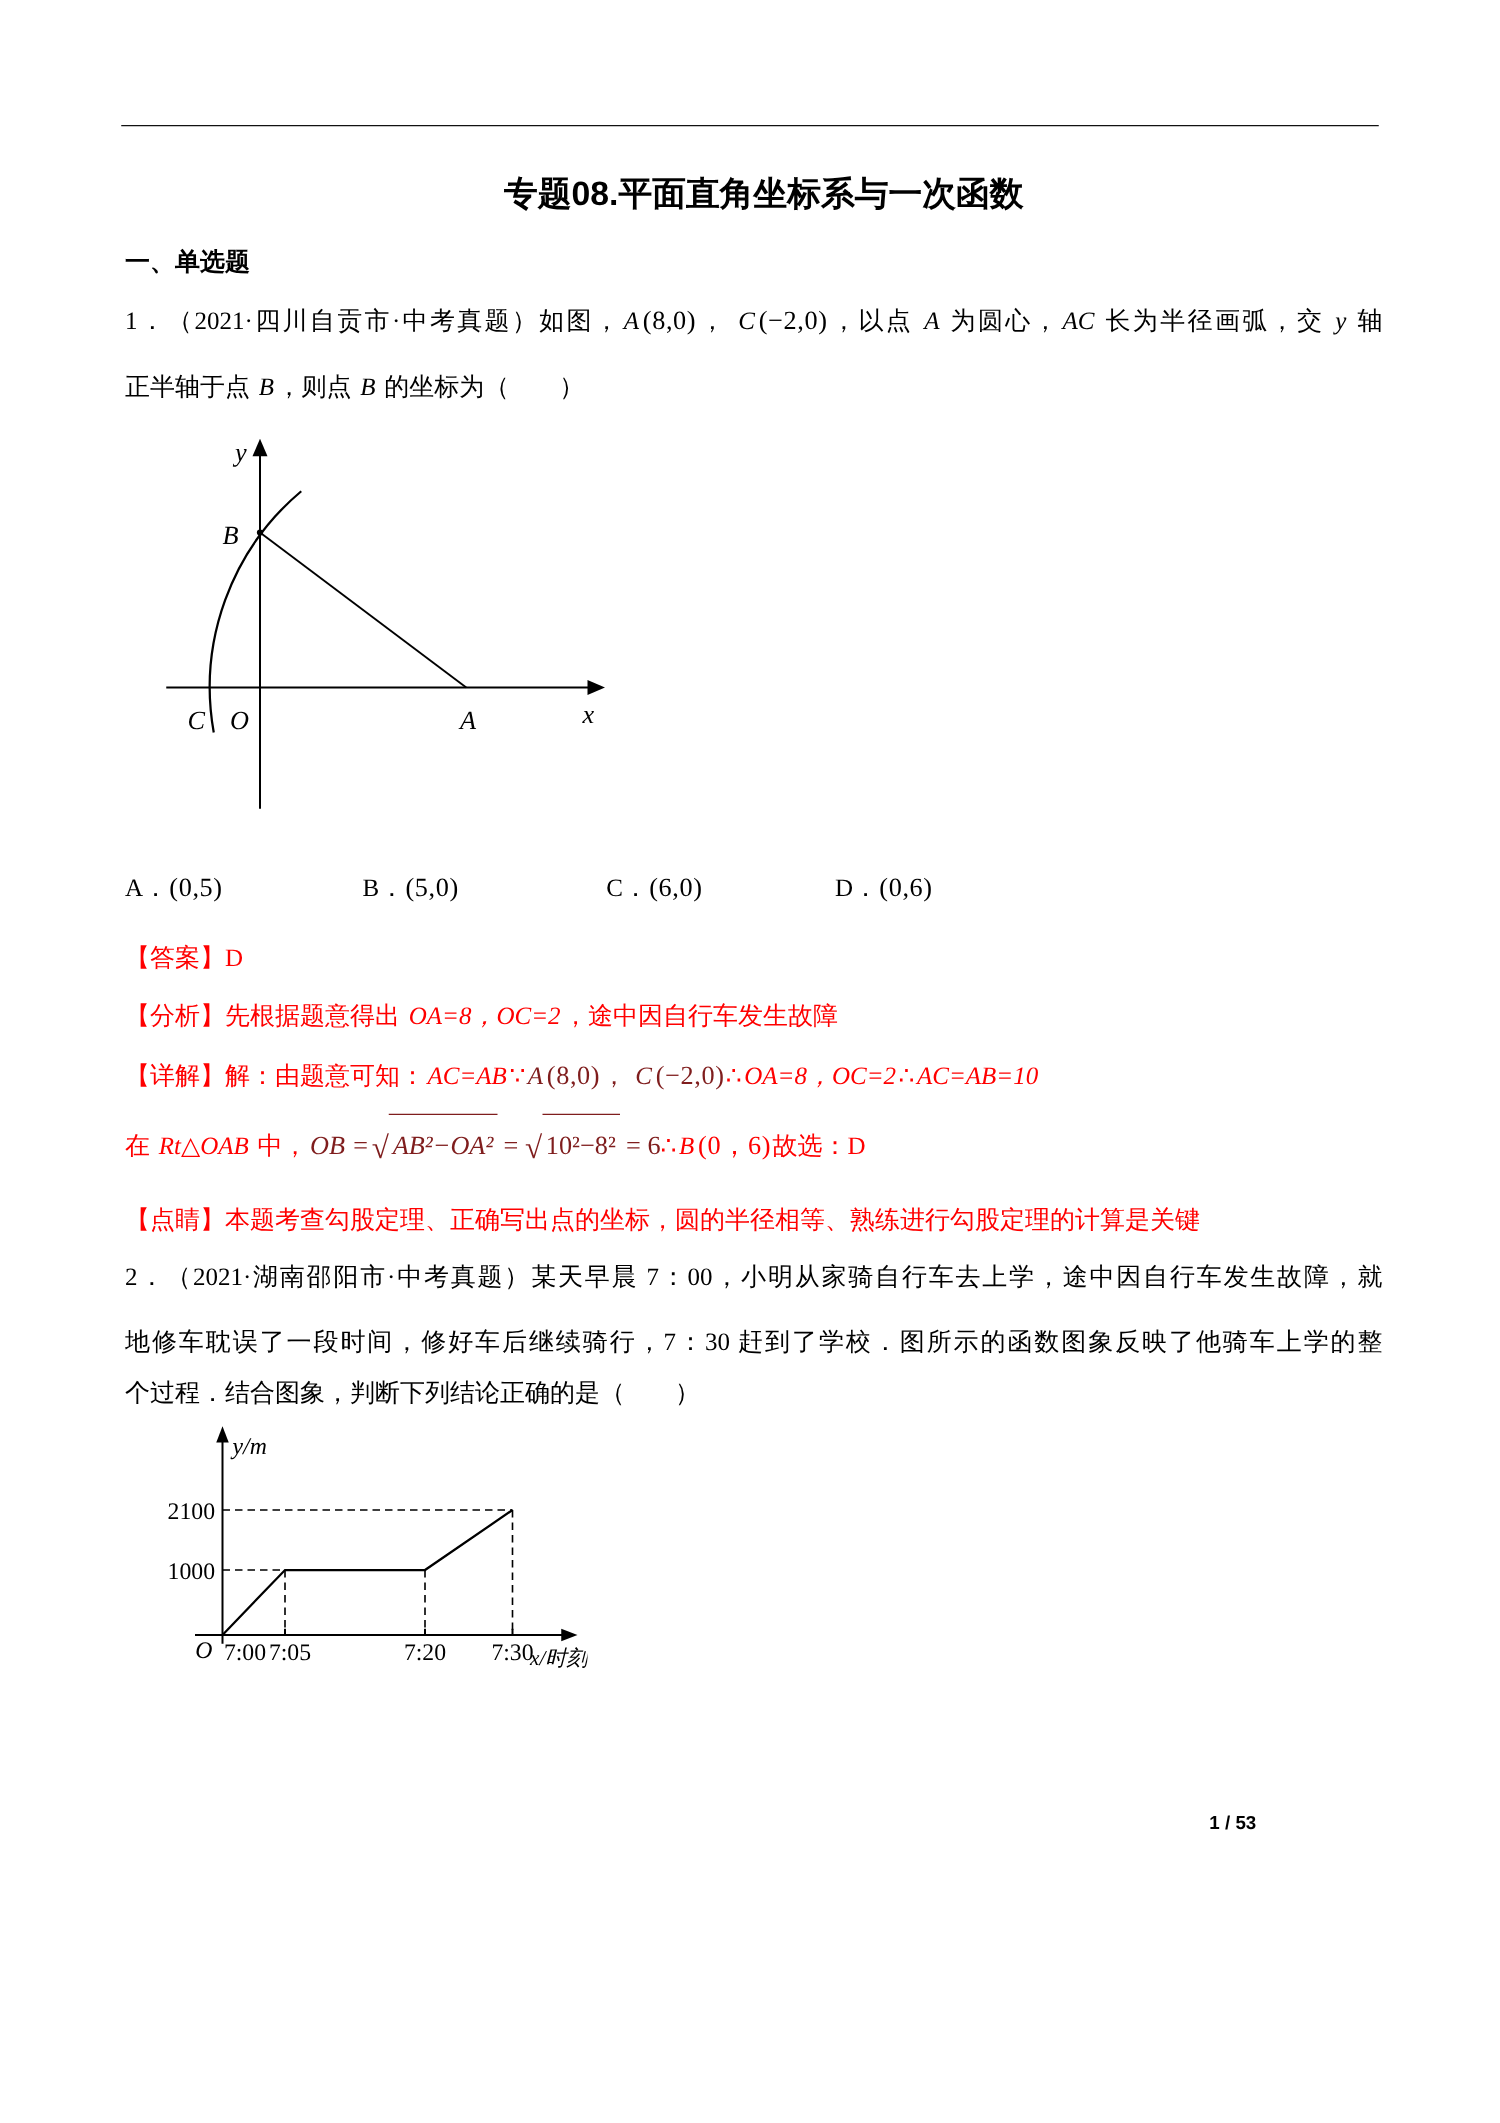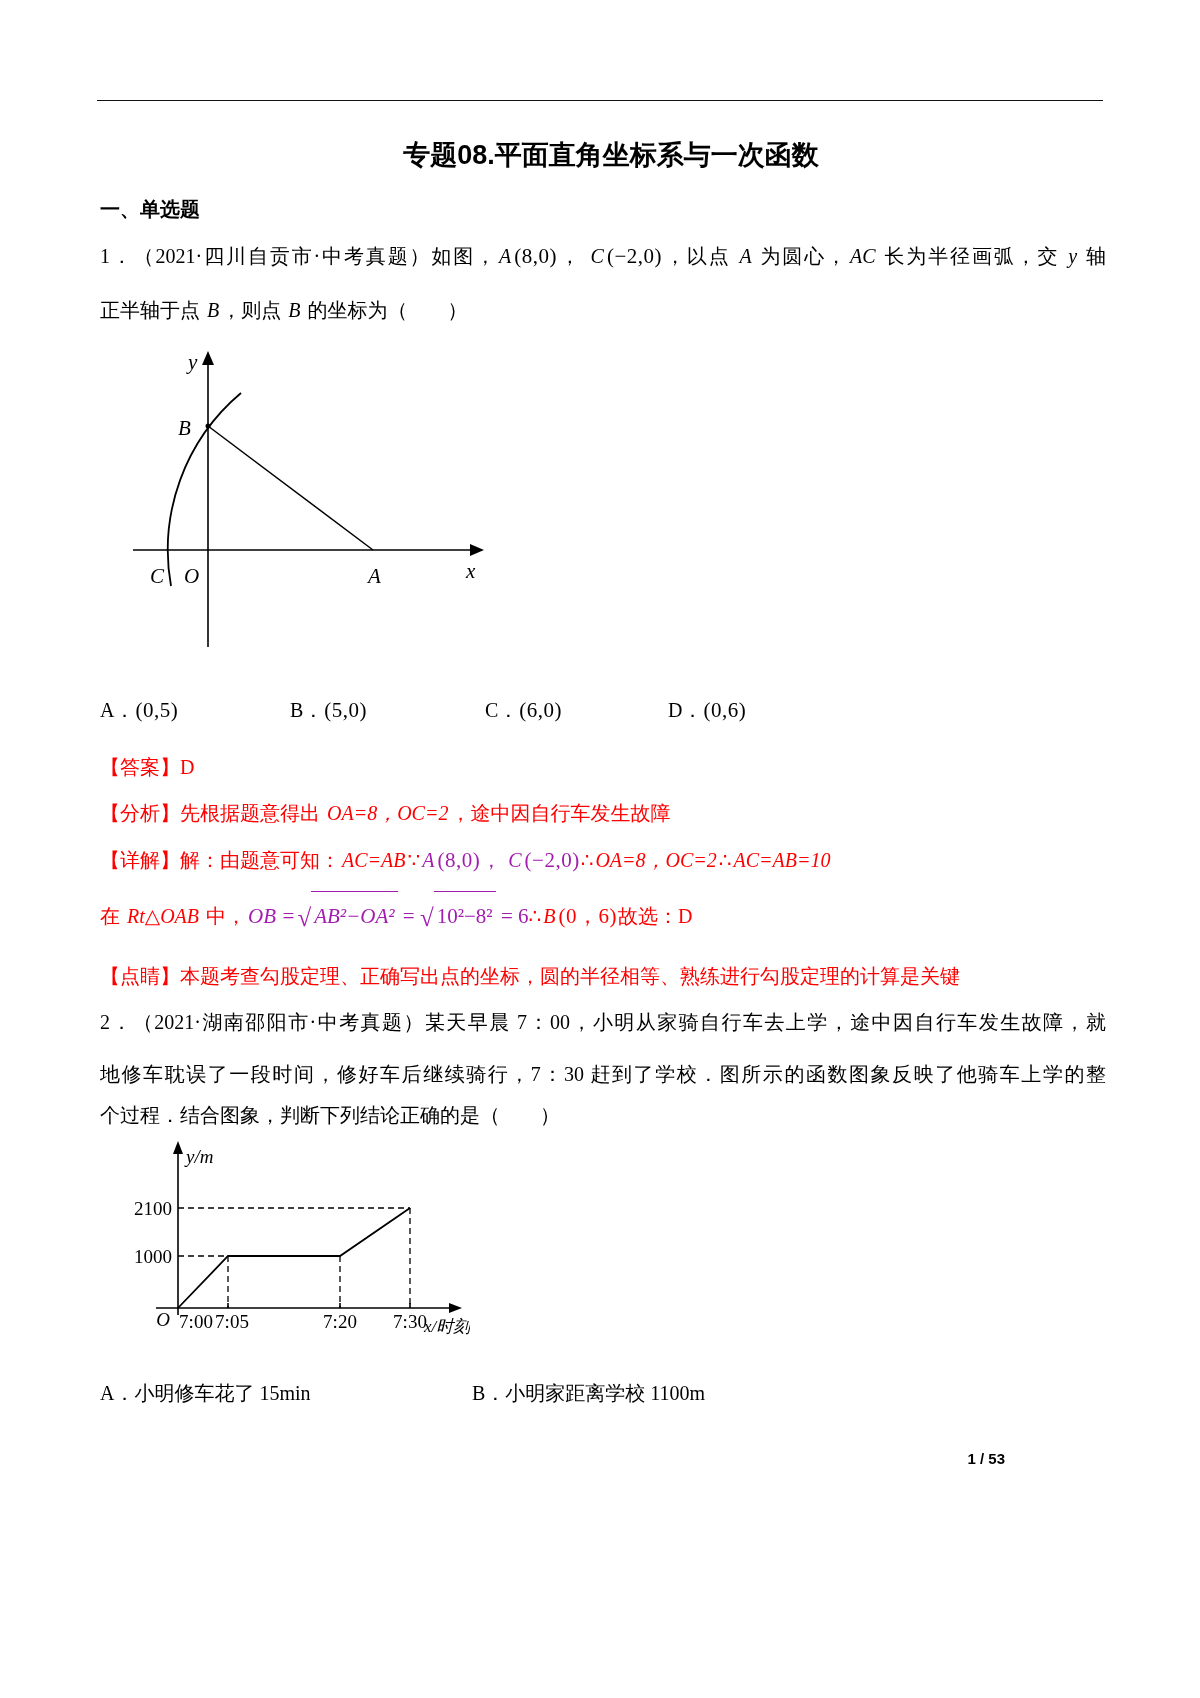--- a/index.html
+++ b/index.html
@@ -6,21 +6,21 @@
   .page{position:relative;width:1200px;height:1698px;background:#fff;color:#000;
         font-family:"Liberation Serif","DejaVu Serif",serif;overflow:hidden;}
   .rule{position:absolute;top:100px;left:97px;width:1006px;height:0;border-top:1.5px solid #111;}
   .title{position:absolute;top:137px;left:0;width:1200px;text-align:center;
          font-family:"Liberation Sans","DejaVu Sans",sans-serif;font-weight:700;font-size:27px;padding-left:11px;}
   .section{position:absolute;left:100px;top:196px;font-family:"Liberation Sans","DejaVu Sans",sans-serif;
            font-weight:700;font-size:20px;text-align:right;}
   .line{position:absolute;left:100px;width:1006px;font-size:20px;line-height:32px;}
   .just{text-align:justify;text-align-last:justify;font-family:Liberation Serif, serif;}
   .red{color:var(--accent-red,#ff0000);}
-  .blk{color:#a21caf;}
+  .blk{color:#7f1d1d;}
   .mvar{font-style:italic;padding:0 2px;}
   .mrun{font-style:italic;padding:0 2px;}
   .coord{font-size:21px;padding:0 1px;letter-spacing:.5px;text-align:center;}
   .eq{font-size:21px;}
   .sqsign{font-size:25px;vertical-align:-3px;}
   .rad{border-top:1.6px solid currentColor;padding:12px 3px;}
   .opt-row{position:absolute;left:100px;width:1006px;height:34px;font-size:20px;}
   .opt{position:absolute;top:0;white-space:nowrap;}
   .fig1{position:absolute;left:128px;top:345px;}
   .fig2{position:absolute;left:110px;top:1135px;}
@@ -102,20 +102,16 @@
     <text class="lbl2" x="62" y="80" text-anchor="end">2100</text>
     <text class="lbl2" x="62" y="128" text-anchor="end">1000</text>
     <text class="lbl2 it" x="60" y="191" text-anchor="end">O</text>
     <text class="lbl2" x="86" y="193" text-anchor="middle">7:00</text>
     <text class="lbl2" x="122" y="193" text-anchor="middle">7:05</text>
     <text class="lbl2" x="230" y="193" text-anchor="middle">7:20</text>
     <text class="lbl2" x="300" y="193" text-anchor="middle">7:30</text>
     <text class="small2 it" x="314" y="197">x/时刻</text>
   </svg>
 
-  <div class="opt-row" style="top:1380px">
-    <span class="opt" style="left:0"><span>A．</span><span>小明修车花了 15min</span></span>
-    <span class="opt" style="left:372px"><span>B．</span><span>小明家距离学校 1100m</span></span>
-  </div>
 
   <div class="pagenum">1 / 53</div>
 
 </div>
 
 </body></html>

